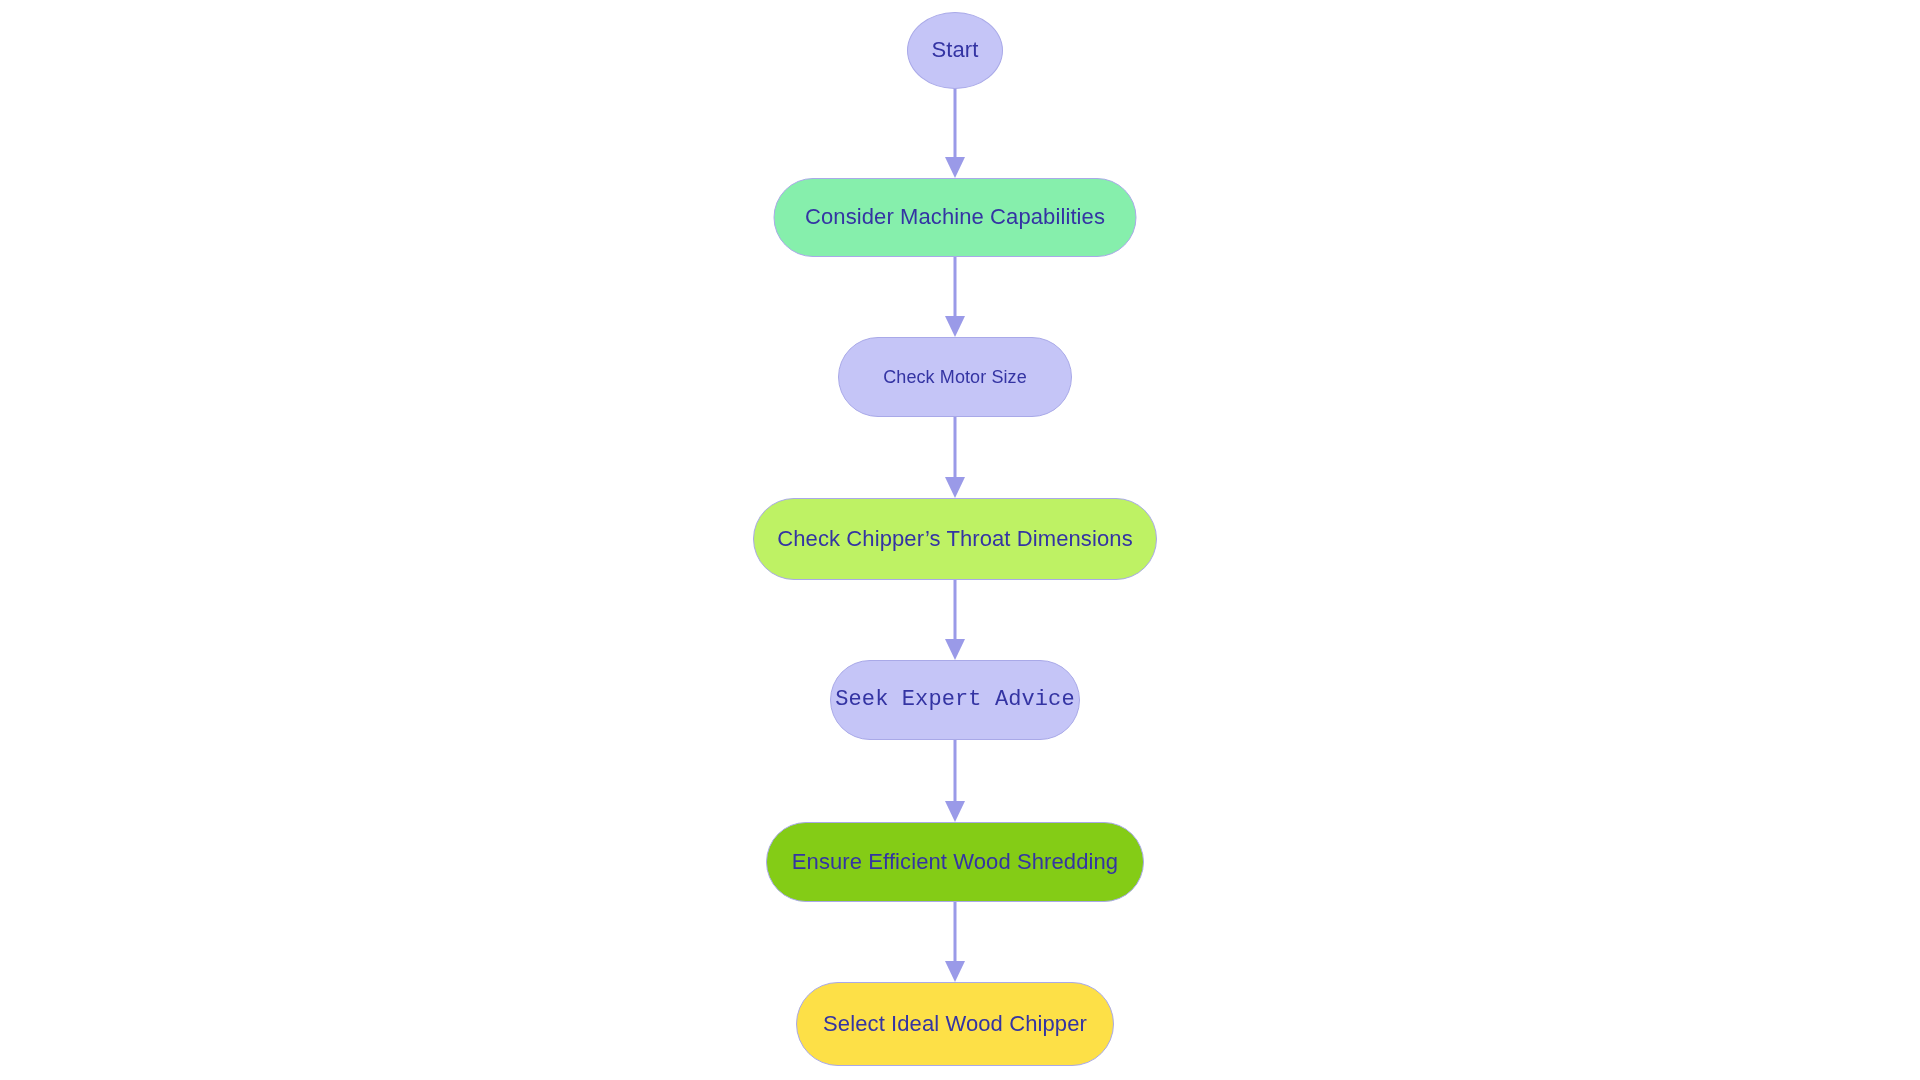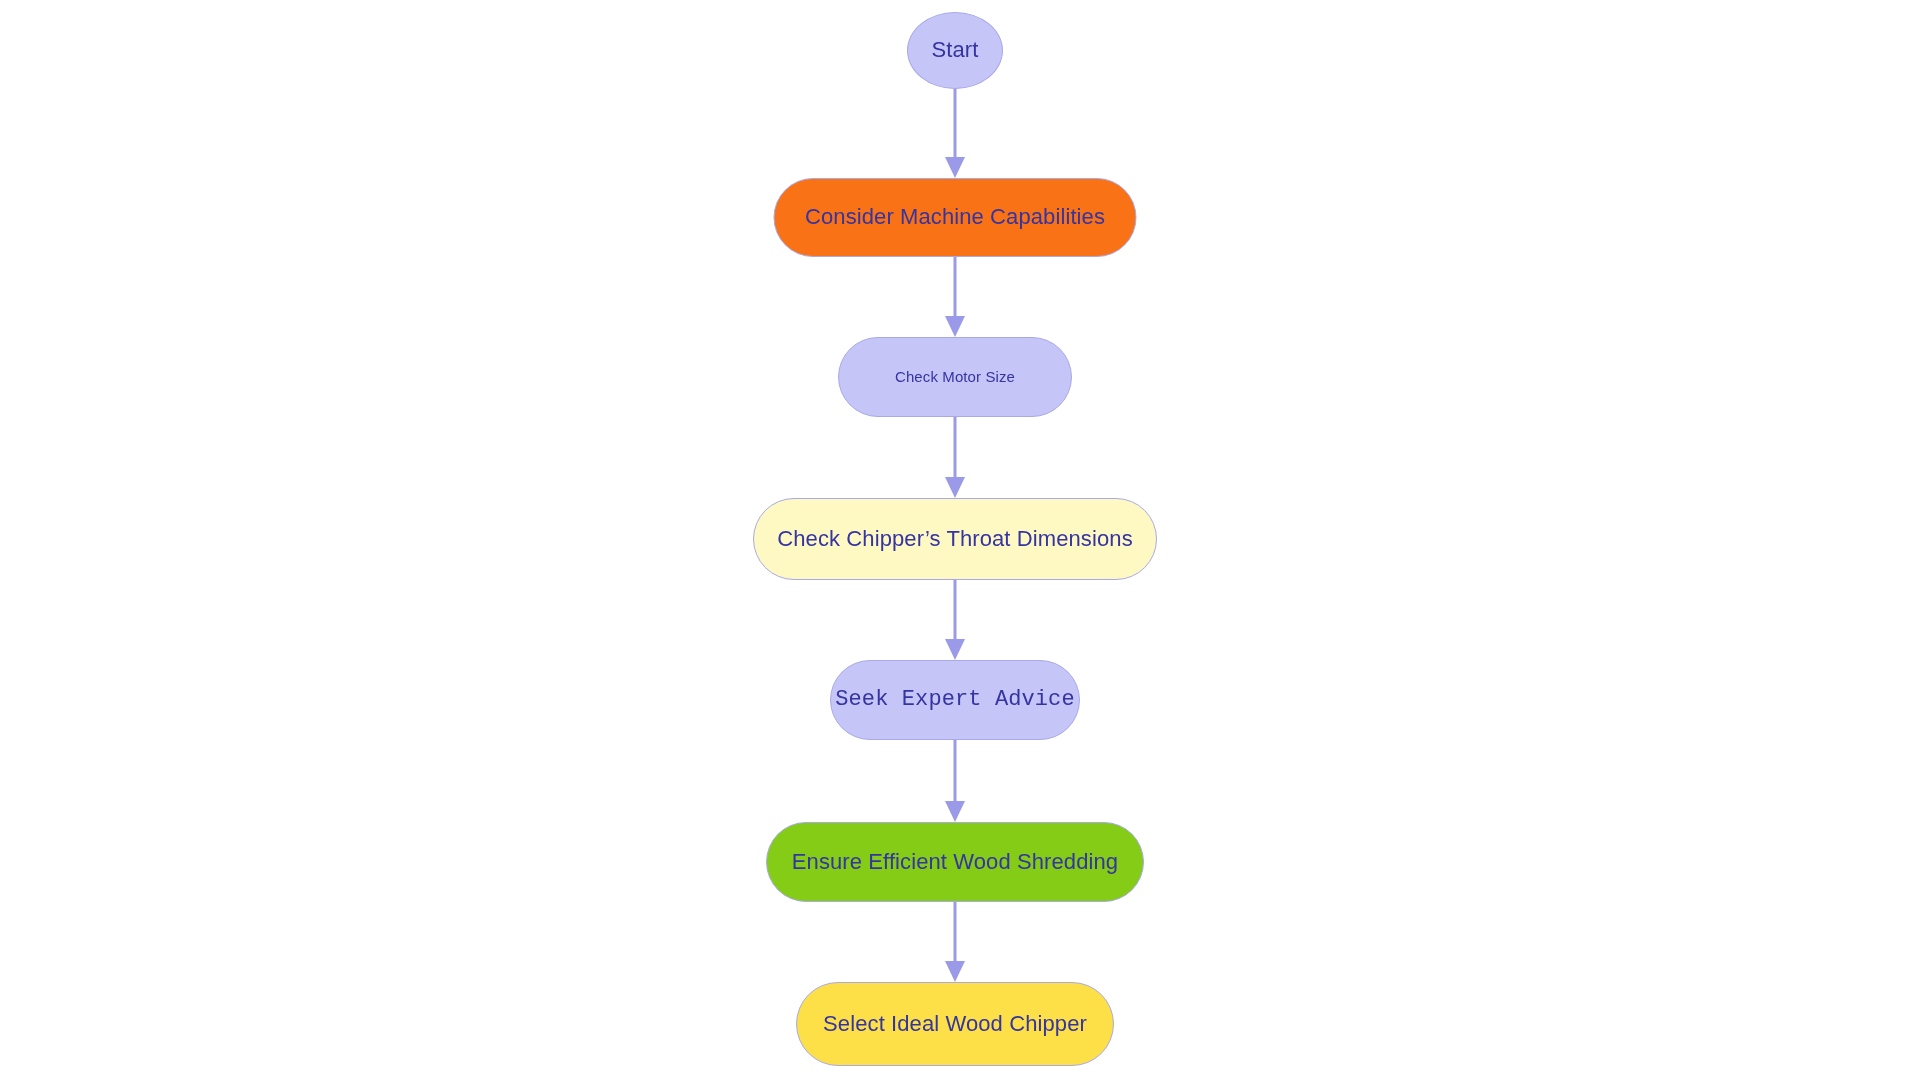--- a/index.html
+++ b/index.html
@@ -90,27 +90,27 @@
       <div class="edge-line" style="height: 64px; background: rgb(154, 154, 232); width: 3px;"></div>
       <div class="edge-head" style="border-top-color: rgb(154, 154, 232);"></div>
     </div>
     <div class="flow-edge" style="left: 955px; top: 902px; height: 80px; width: 24px;">
       <div class="edge-line" style="height: 62px; background: rgb(154, 154, 232); width: 3px;"></div>
       <div class="edge-head" style="border-top-color: rgb(154, 154, 232);"></div>
     </div>
     <div class="flow-node" style="left: 955px; top: 11.5px; width: 96px; height: 77px; background: rgb(197, 197, 247); border-color: rgb(169, 169, 232); color: rgb(52, 52, 163); font-size: 22px; border-radius: 50%;">
       <span class="node-label">Start</span>
     </div>
-    <div class="flow-node" style="left: 955px; top: 177.5px; width: 363px; height: 79px; background: #f97316; border-color: rgb(169, 169, 232); color: rgb(52, 52, 163); font-size: 22px; border-radius: 39.5px;">
+    <div class="flow-node" style="left: 955px; top: 177.5px; width: 363px; height: 79px; background: #86efac; border-color: rgb(169, 169, 232); color: rgb(52, 52, 163); font-size: 22px; border-radius: 39.5px;">
       <span class="node-label">Consider Machine Capabilities</span>
     </div>
-    <div class="flow-node" style="left: 955px; top: 337px; width: 234px; height: 80px; background: rgb(197, 197, 247); border-color: rgb(169, 169, 232); color: rgb(52, 52, 163); font-size: 15px; border-radius: 40px;">
+    <div class="flow-node" style="left: 955px; top: 337px; width: 234px; height: 80px; background: rgb(197, 197, 247); border-color: rgb(169, 169, 232); color: rgb(52, 52, 163); font-size: 18px; border-radius: 40px;">
       <span class="node-label">Check Motor Size</span>
     </div>
-    <div class="flow-node" style="left: 955px; top: 498px; width: 404px; height: 82px; background: #fef9c3; border-color: rgb(169, 169, 232); color: rgb(52, 52, 163); font-size: 22px; border-radius: 41px;">
+    <div class="flow-node" style="left: 955px; top: 498px; width: 404px; height: 82px; background: #bef264; border-color: rgb(169, 169, 232); color: rgb(52, 52, 163); font-size: 22px; border-radius: 41px;">
       <span class="node-label">Check Chipper’s Throat Dimensions</span>
     </div>
     <div class="flow-node" style="left: 955px; top: 660px; width: 250px; height: 80px; background: rgb(197, 197, 247); border-color: rgb(169, 169, 232); color: rgb(52, 52, 163); font-size: 22px; border-radius: 40px; font-family: Liberation Mono, monospace;">
       <span class="node-label">Seek Expert Advice</span>
     </div>
     <div class="flow-node" style="left: 955px; top: 822px; width: 378px; height: 80px; background: #84cc16; border-color: rgb(169, 169, 232); color: rgb(52, 52, 163); font-size: 22px; border-radius: 40px;">
       <span class="node-label">Ensure Efficient Wood Shredding</span>
     </div>
     <div class="flow-node" style="left: 955px; top: 982px; width: 318px; height: 84px; background: #fde047; border-color: rgb(169, 169, 232); color: rgb(52, 52, 163); font-size: 22px; border-radius: 42px;">
       <span class="node-label">Select Ideal Wood Chipper</span>

